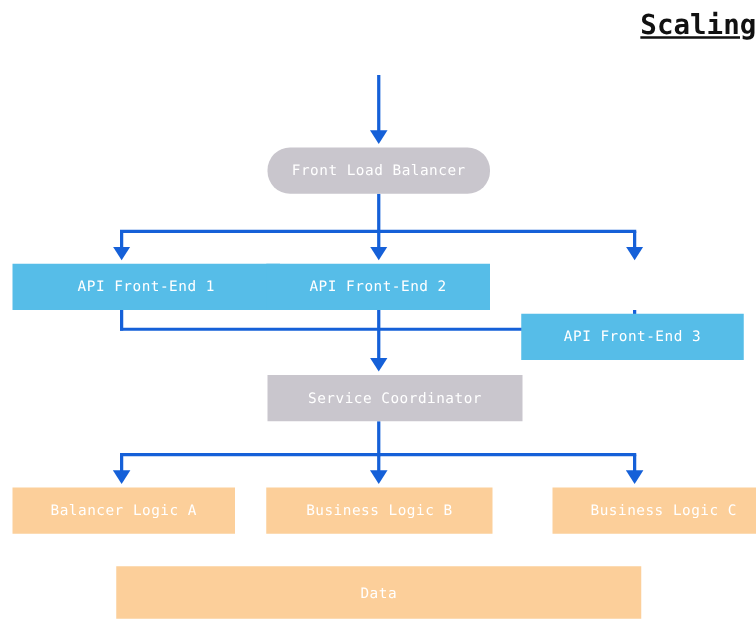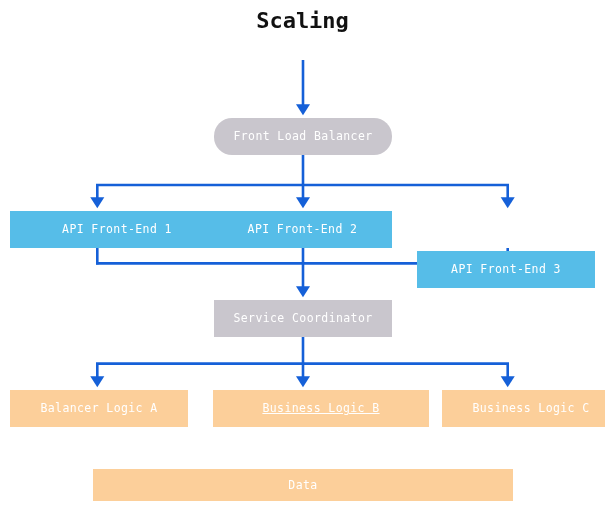--- a/index.html
+++ b/index.html
@@ -18,26 +18,27 @@
     position: absolute;
     left: 0; top: 0;
     width: 605px;
     height: 506px;
   }
   .title {
     position: absolute;
     left: 0;
     top: 8px;
     width: 605px;
-    text-align: center;
+    text-align: right;
     font-family: "DejaVu Sans Mono", "Liberation Mono", monospace;
     font-weight: bold;
     font-size: 22px;
     color: #111111;
     letter-spacing: 0px;
+    text-decoration: underline;
   }
   .node {
     position: absolute;
     display: flex;
     align-items: center;
     justify-content: center;
     box-sizing: border-box;
     color: #ffffff;
     font-family: "DejaVu Sans Mono", "Liberation Mono", monospace;
     font-size: 11.5px;
@@ -48,25 +49,25 @@
   }
   .node-gray  { background: #c9c6cd; }
   .node-blue  { background: #56bde8; }
   .node-peach { background: #fccf9a; }
 
   
   #node-front-load-balancer { left: 214px; top: 118px; width: 178px; height: 37px; border-radius: 18px; }
   #node-api-1  { left: 10px;  top: 211px; width: 214px; height: 37px; }
   #node-api-2  { left: 213px; top: 211px; width: 179px; height: 37px; }
   #node-api-3  { left: 417px; top: 211px; width: 178px; height: 37px; margin-top: 40px; }
-  #node-service-coordinator { left: 214px; top: 300px; width: 178px; height: 37px; }
+  #node-service-coordinator { left: 214px; top: 300px; width: 204px; height: 37px; }
   #node-bl-a   { left: 10px;  top: 390px; width: 178px; height: 37px; }
-  #node-bl-b   { left: 213px; top: 390px; width: 216px; height: 37px; text-decoration: underline; }
+  #node-bl-b   { left: 213px; top: 390px; width: 181px; height: 37px; }
   #node-bl-c   { left: 442px; top: 390px; width: 178px; height: 37px; }
-  #node-data   { left: 93px;  top: 453px; width: 420px; height: 32px; margin-top: 16px; }
+  #node-data   { left: 93px;  top: 453px; width: 420px; height: 42px; }
 
   #connectors {
     position: absolute;
     left: 0; top: 0;
     width: 605px; height: 506px;
     pointer-events: none;
   }
 </style>
 </head>
 <body>

